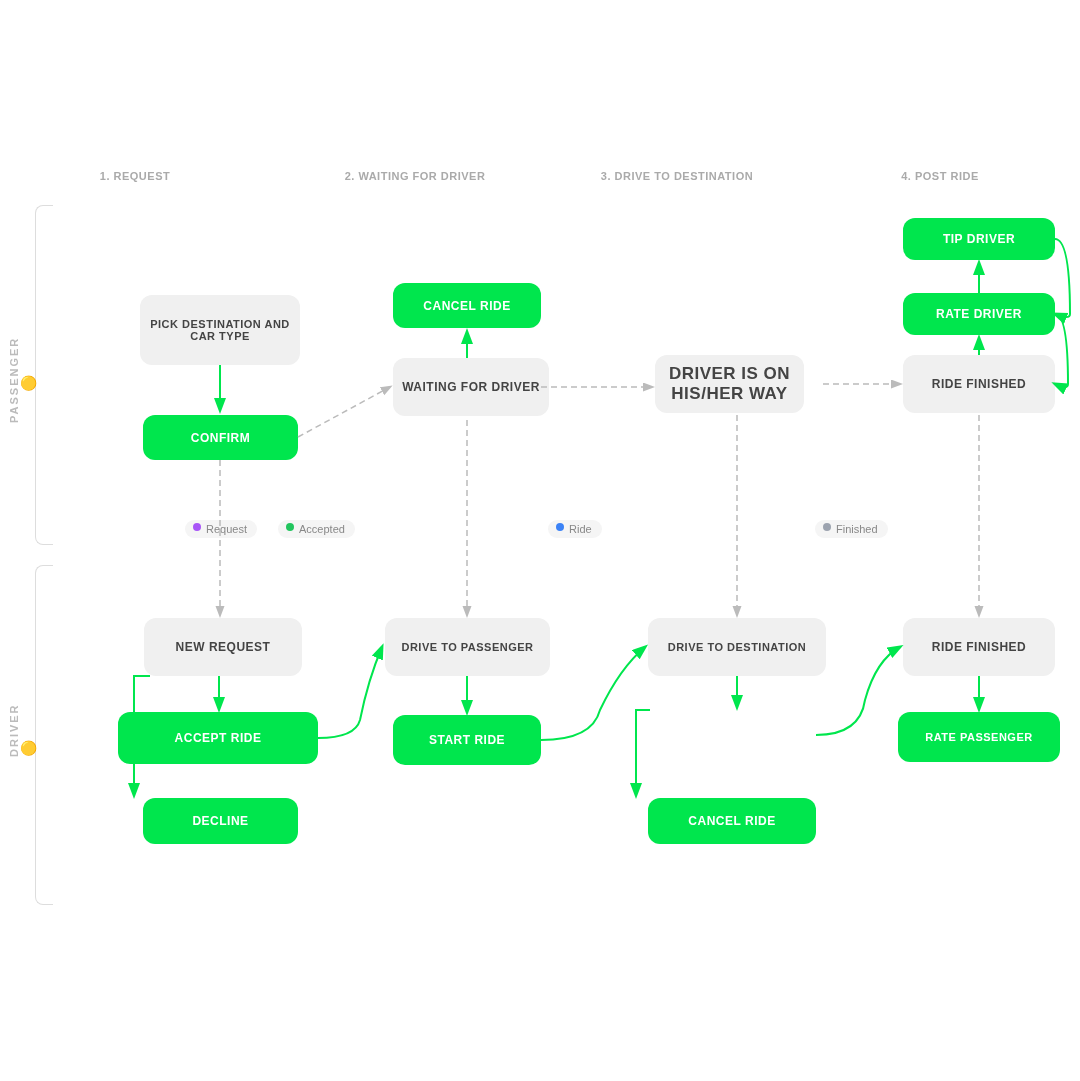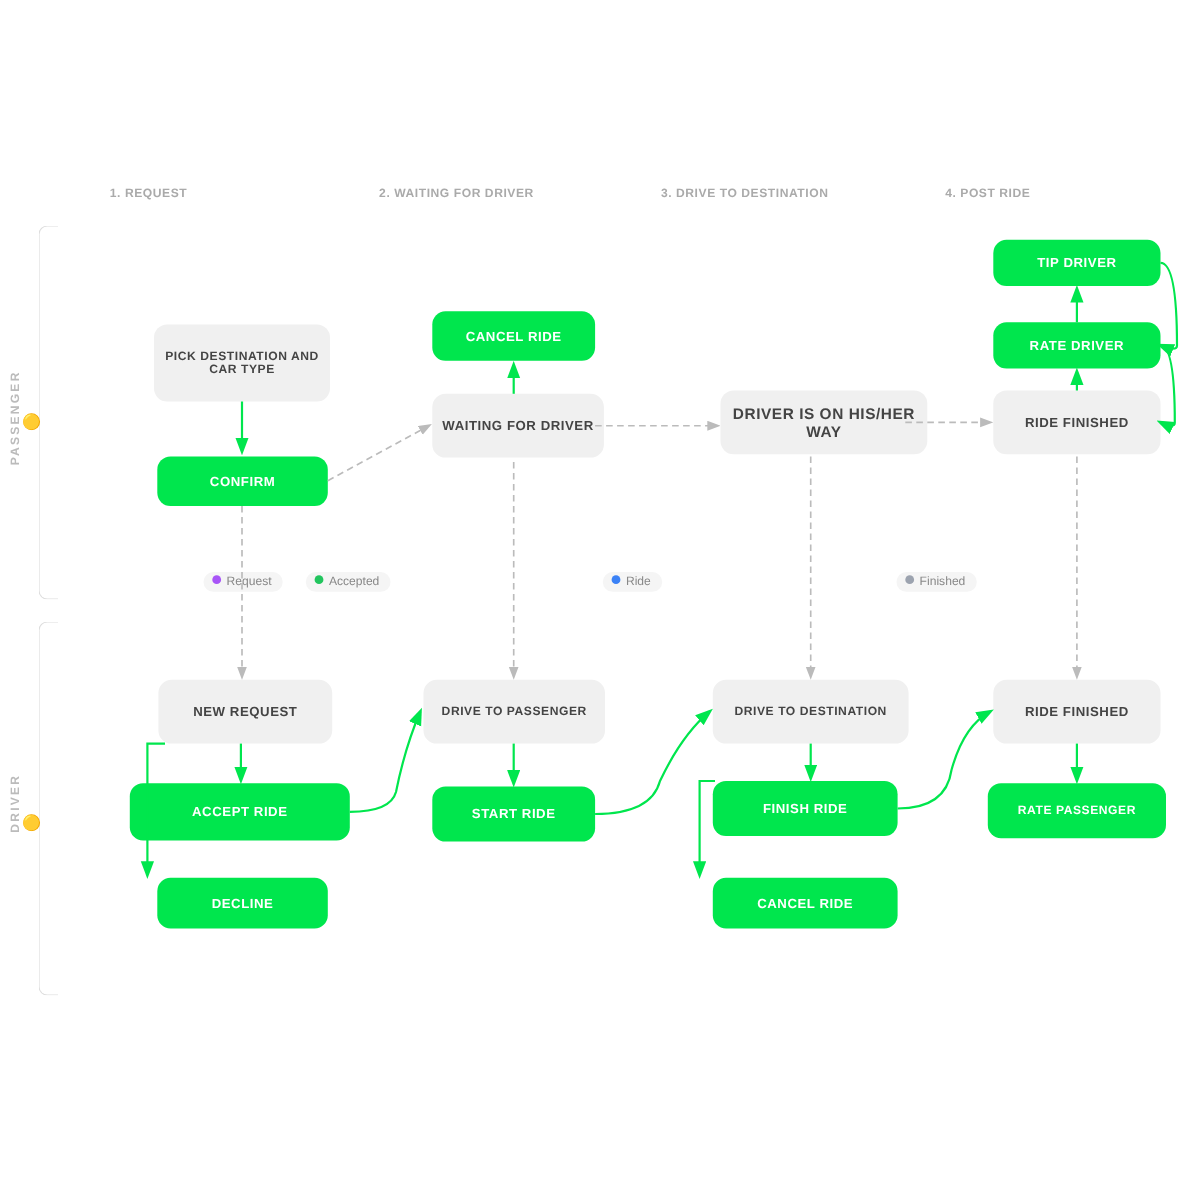--- a/index.html
+++ b/index.html
@@ -104,21 +104,21 @@
     }
   </style>
 </head>
 <body>
 
 <div class="diagram-container">
 
   <div class="col-header" style="left: 45px;">1. REQUEST</div>
   <div class="col-header" style="left: 310px; width: 210px;">2. WAITING FOR DRIVER</div>
   <div class="col-header" style="left: 577px; width: 200px;">3. DRIVE TO DESTINATION</div>
-  <div class="col-header" style="left: 808px; width: 180px;">4. POST RIDE</div>
+  <div class="col-header" style="left: 850px; width: 180px;">4. POST RIDE</div>
 
   <div class="bracket" style="left: 35px; top: 205px; width: 18px; height: 340px; border-right: none; border-radius: 8px 0 0 8px;"></div>
 
   <div class="bracket" style="left: 35px; top: 565px; width: 18px; height: 340px; border-right: none; border-radius: 8px 0 0 8px;"></div>
 
   <div class="row-label" style="left: 8px; top: 280px; height: 200px;">
     <span>PASSENGER</span>
   </div>
   <div class="row-label" style="left: 8px; top: 650px; height: 160px;">
     <span>DRIVER</span>
@@ -136,21 +136,21 @@
   </div>
 
   <div class="node node-green" style="left:393px; top:283px; width:148px; height:45px;">
     <span>CANCEL RIDE</span>
   </div>
 
   <div class="node node-gray" style="left:393px; top:358px; width:156px; height:58px;">
     <span>WAITING FOR DRIVER</span>
   </div>
 
-  <div class="node node-gray" style="left:655px; top:355px; width:188px; height:58px; font-size:14px;">
+  <div class="node node-gray" style="left:655px; top:355px; width:149px; height:58px; font-size:17px;">
     <span>DRIVER IS ON HIS/HER WAY</span>
   </div>
 
   <div class="node node-gray" style="left:903px; top:355px; width:152px; height:58px;">
     <span>RIDE FINISHED</span>
   </div>
 
   <div class="node node-green" style="left:903px; top:293px; width:152px; height:42px;">
     <span>RATE DRIVER</span>
   </div>
@@ -176,23 +176,20 @@
   </div>
 
   <div class="node node-green" style="left:393px; top:715px; width:148px; height:50px;">
     <span>START RIDE</span>
   </div>
 
   <div class="node node-gray" style="left:648px; top:618px; width:178px; height:58px; font-size:11px;text-align:right;">
     <span>DRIVE TO DESTINATION</span>
   </div>
 
-  <div class="node node-green" style="left:648px; top:710px; width:168px; height:50px;">
-    <span>FINISH RIDE</span>
-  </div>
 
   <div class="node node-green" style="left:648px; top:798px; width:168px; height:46px;">
     <span>CANCEL RIDE</span>
   </div>
 
   <div class="node node-gray" style="left:903px; top:618px; width:152px; height:58px;">
     <span>RIDE FINISHED</span>
   </div>
 
   <div class="node node-green" style="left:898px; top:712px; width:162px; height:50px; font-size:11px;">

